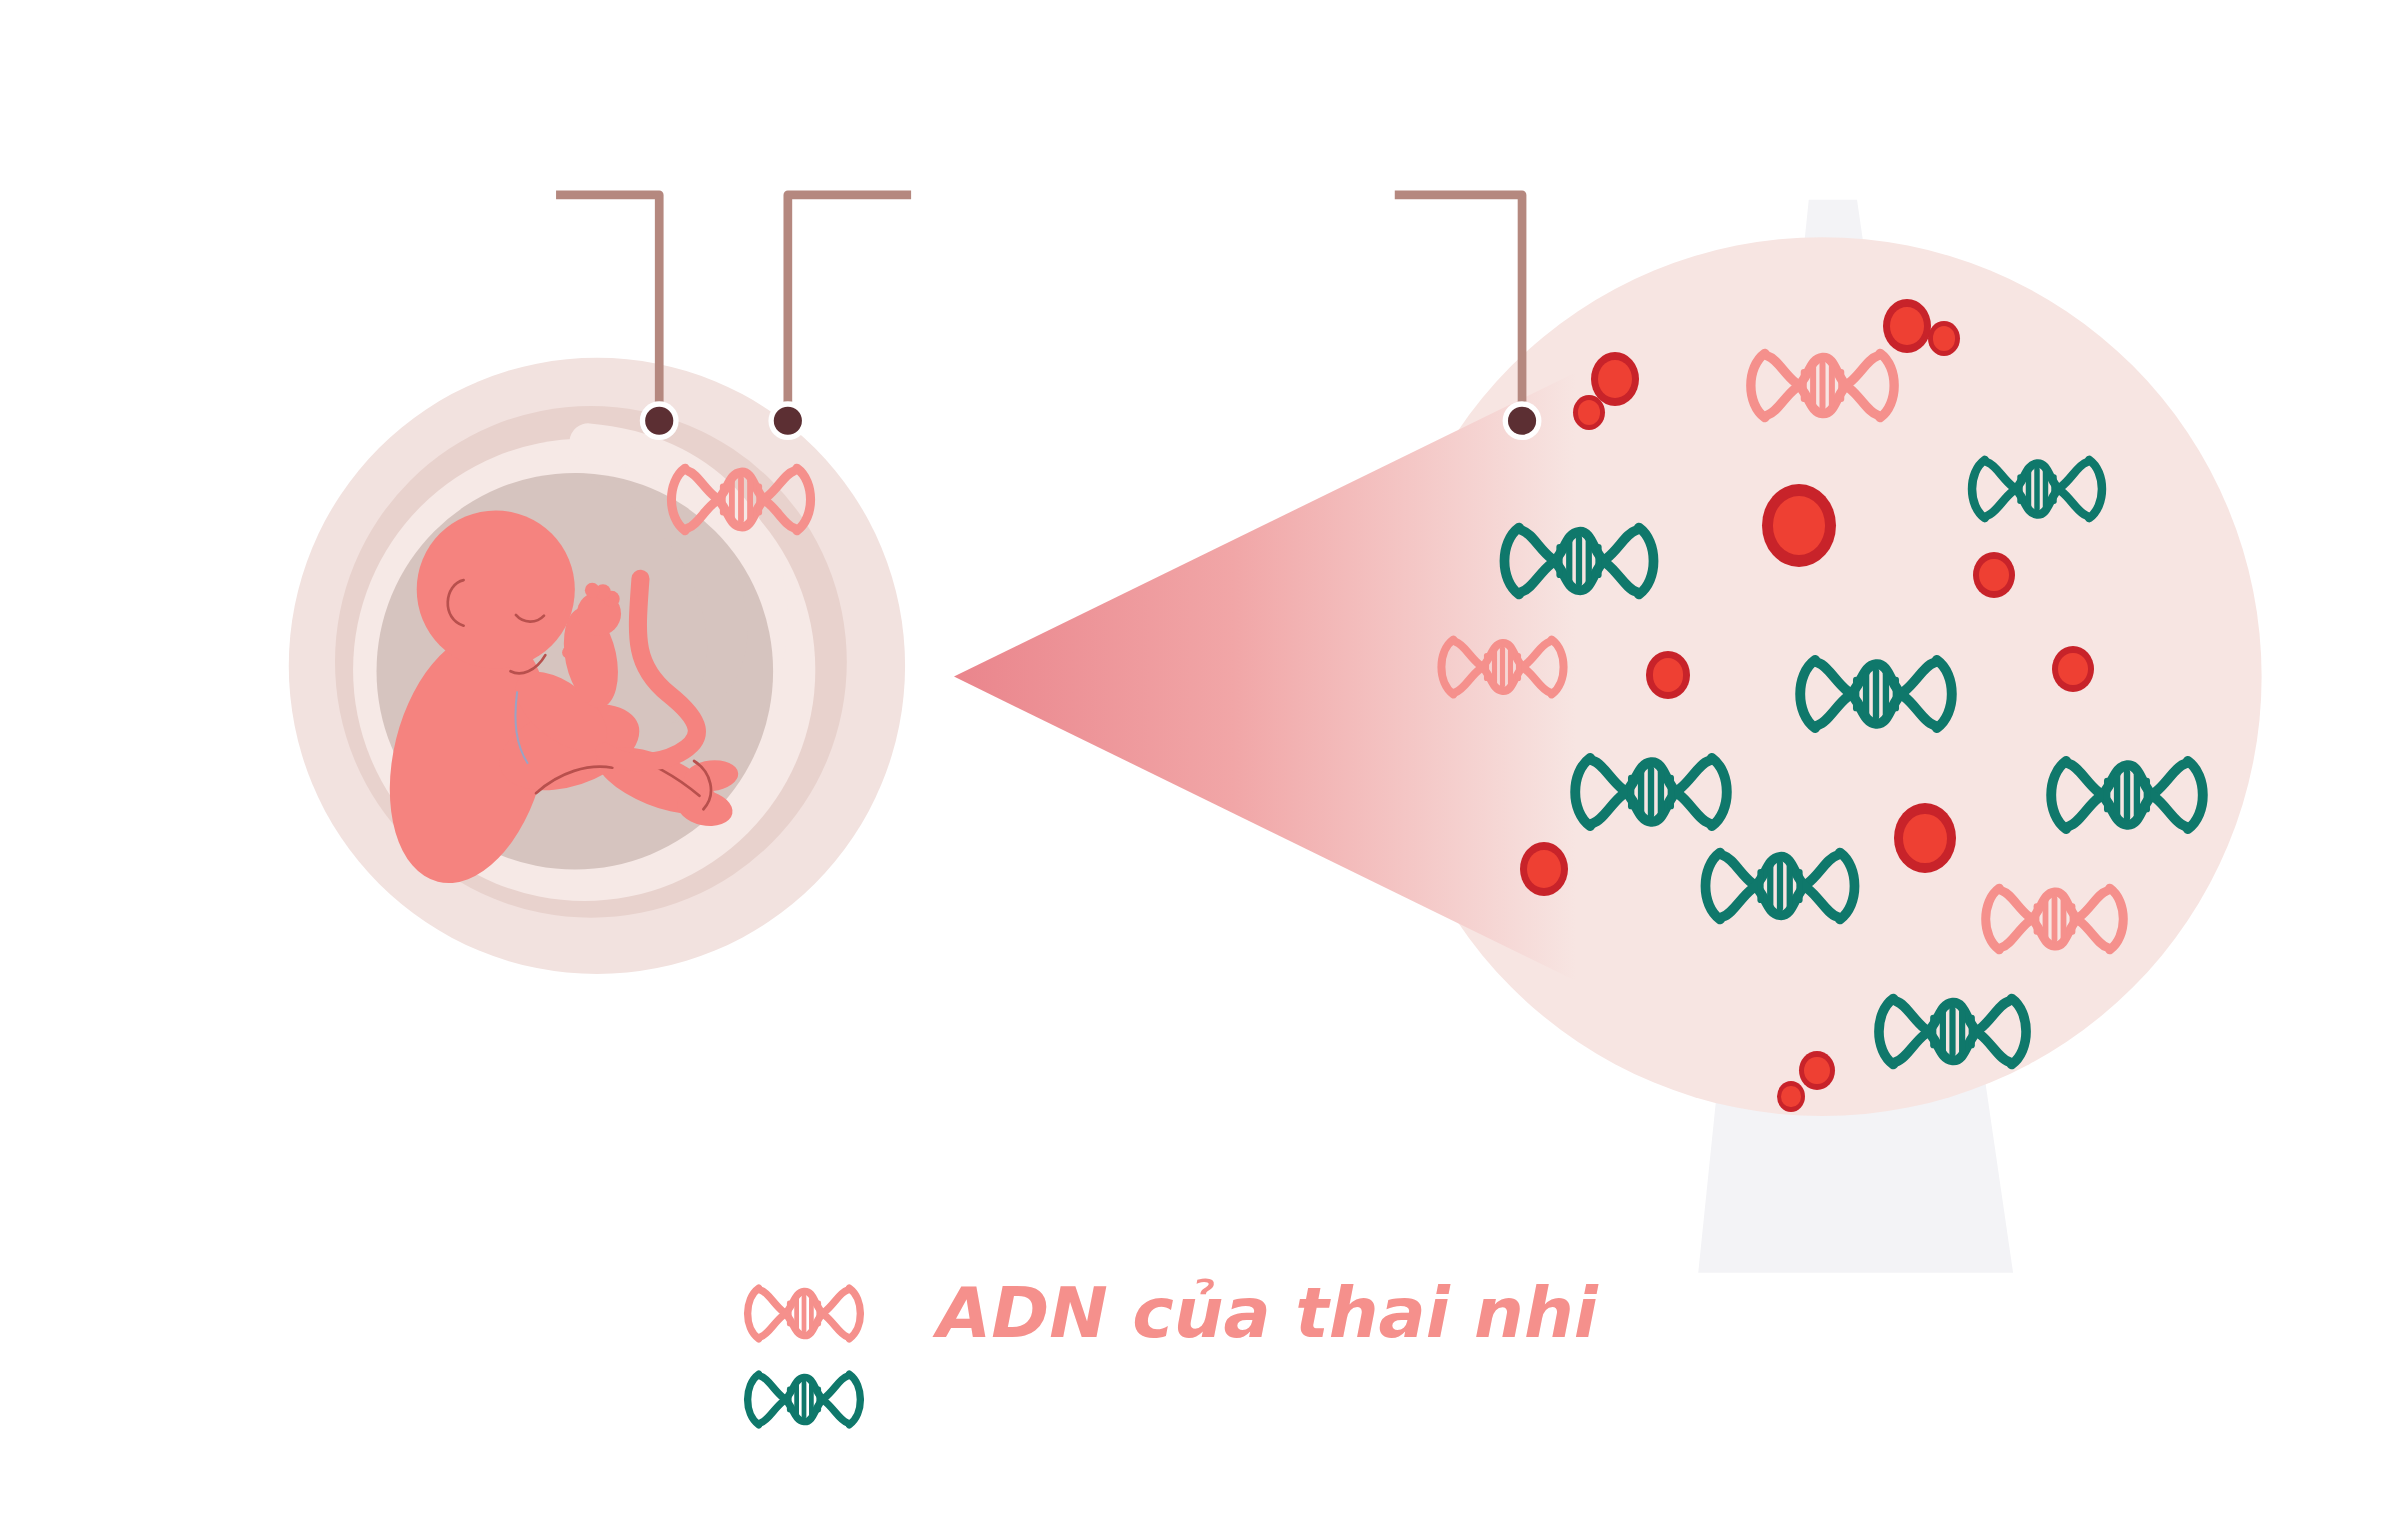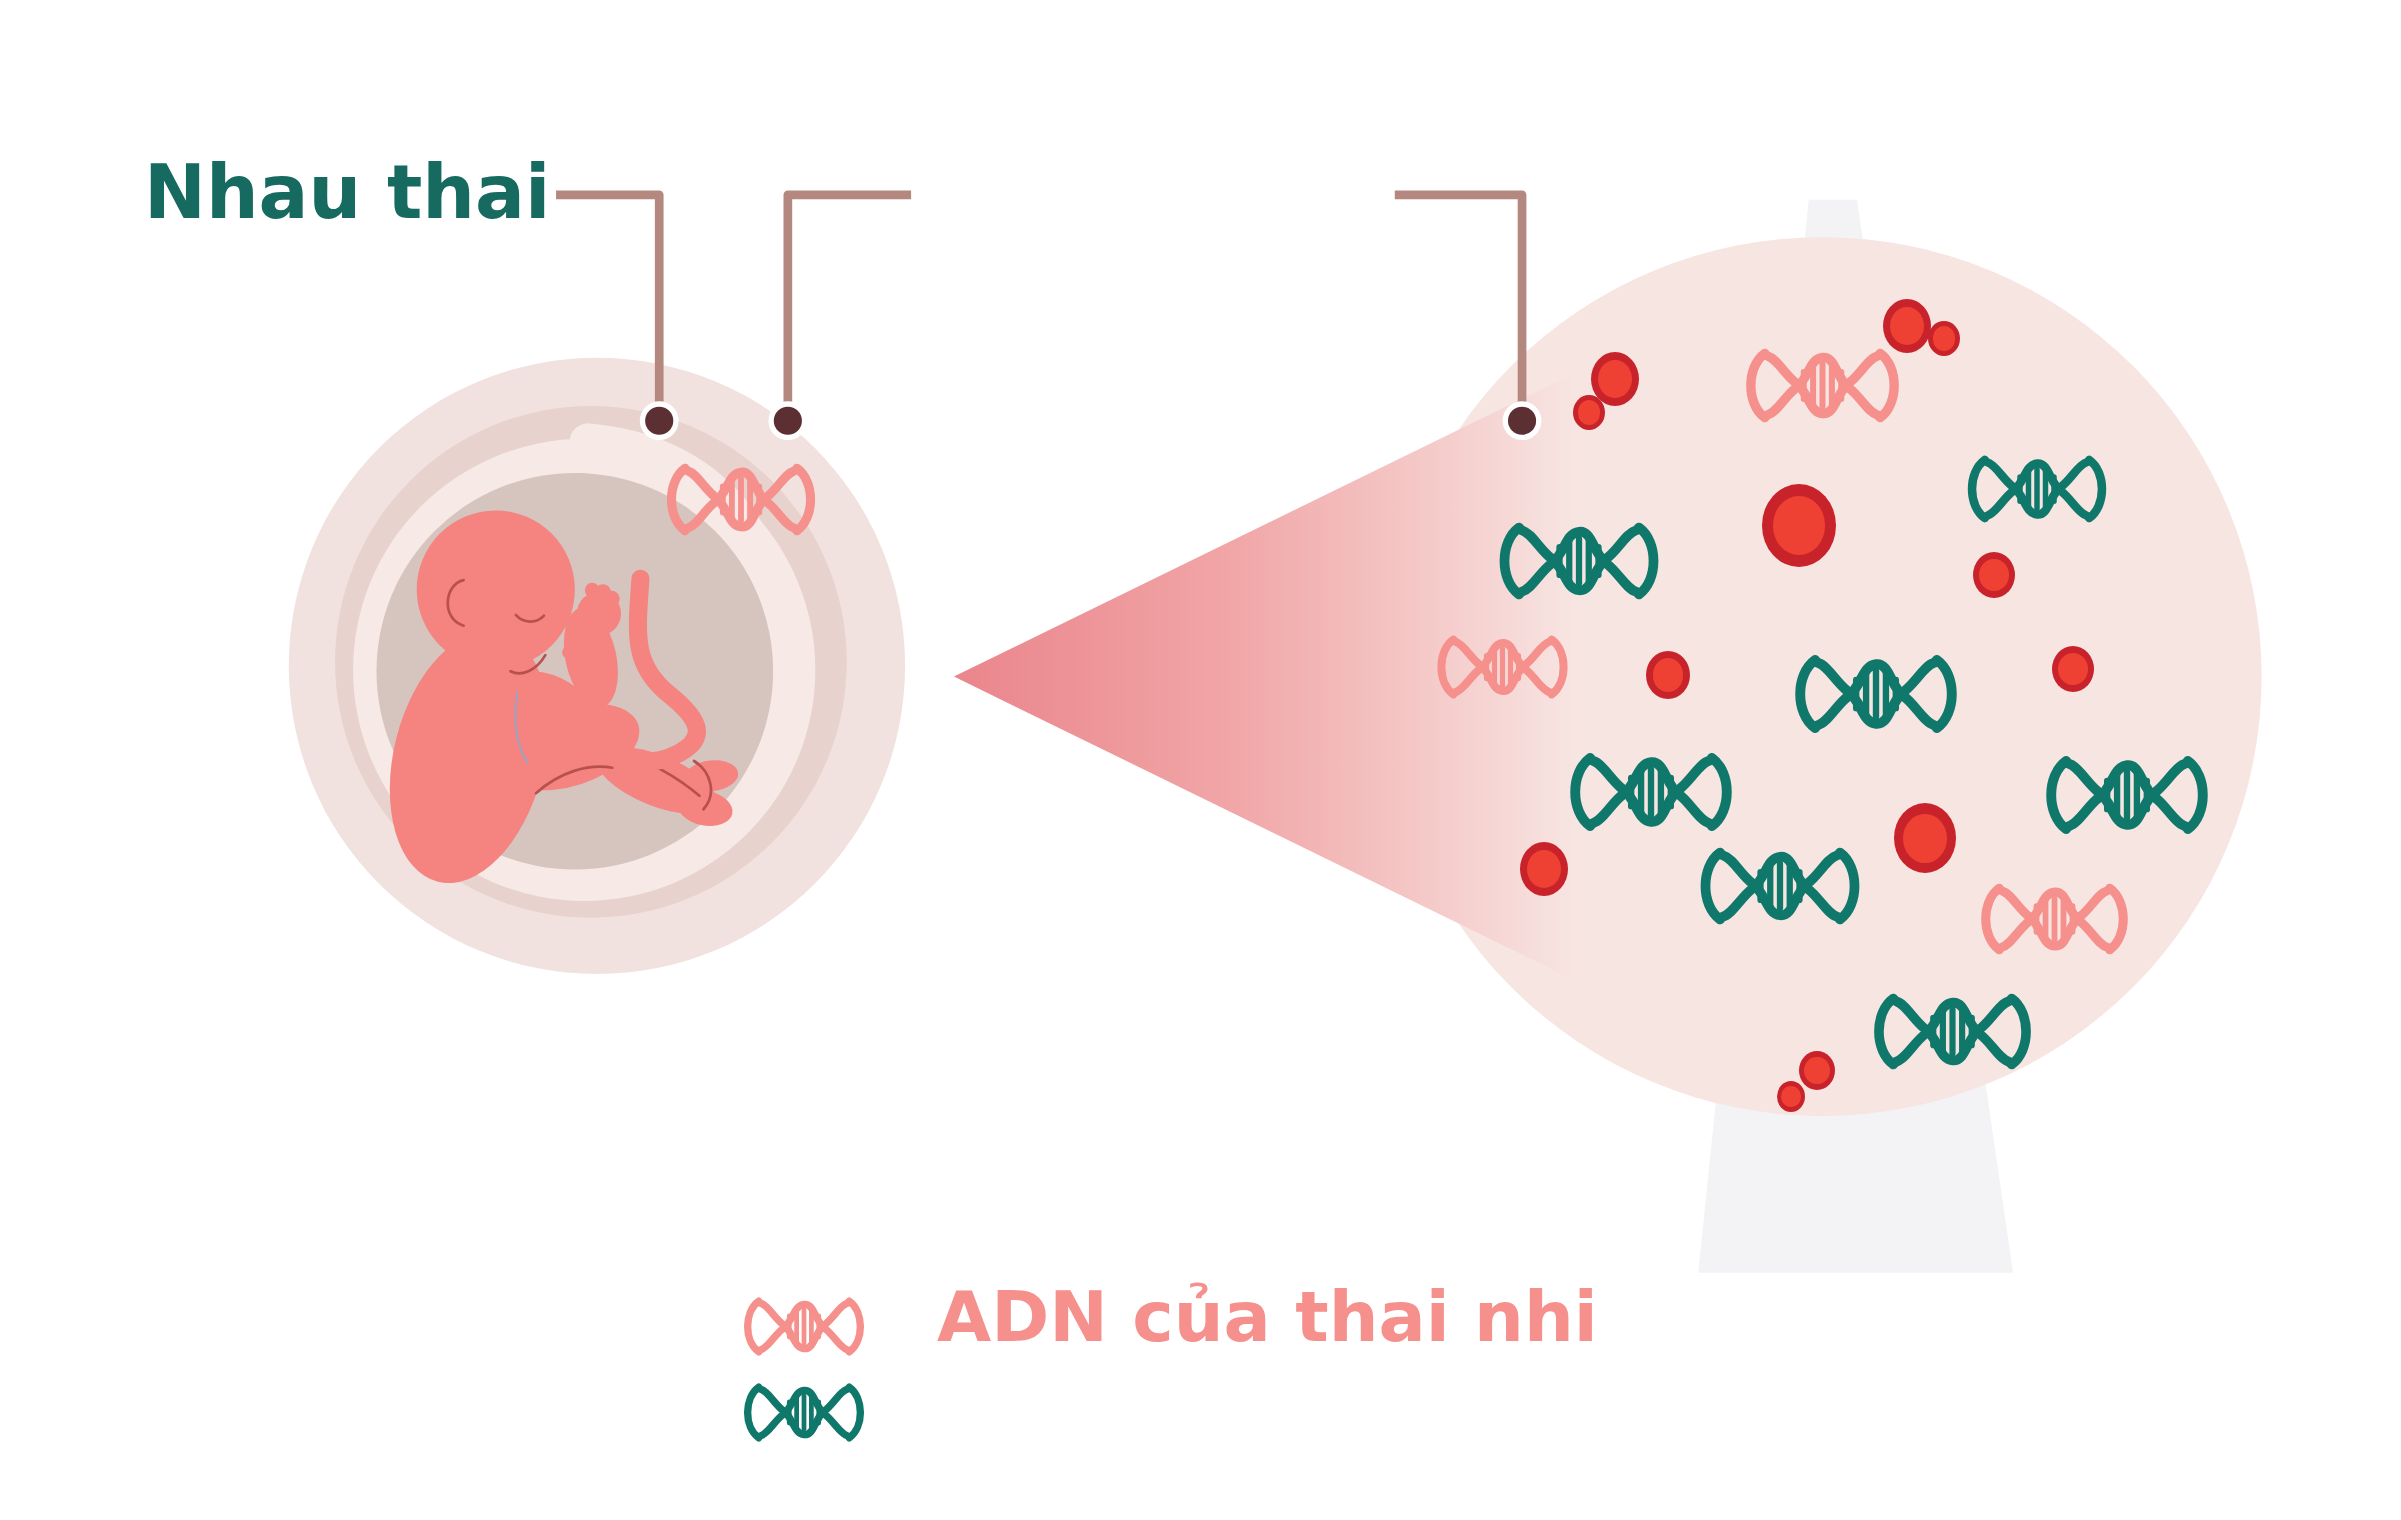--- a/index.html
+++ b/index.html
@@ -11,21 +11,21 @@
   .callout-label{
     position:absolute;font-weight:bold;font-size:74px;line-height:1;
     color:#166a60;white-space:nowrap;letter-spacing:0px;
   }
   #icon-layer{position:absolute;left:0;top:0;width:2401px;height:1520px;pointer-events:none;}
   .dna-item{position:absolute;}
   .dna-item svg{display:block;width:100%;height:100%;}
   .cell-item{position:absolute;border-radius:50%;}
   .cell-item .cell-core{position:absolute;left:15%;top:15%;right:15%;bottom:15%;border-radius:50%;}
   .legend{position:absolute;left:737px;top:1270px;}
-  .legend-row{display:flex;align-items:flex-end;height:86px;}
+  .legend-row{display:flex;align-items:center;height:86px;font-style:italic;}
   .legend-icon{width:134px;height:59px;flex:0 0 auto;margin-right:66px;}
   .legend-text{font-weight:bold;font-size:70px;line-height:1.1;white-space:nowrap;}
   .pink{color:#f5908c;}
   .teal{color:#0f786b;}
 </style>
 </head>
 <body>
 
 <div class="stage">
 
@@ -200,21 +200,20 @@
         <div class="cell-core" style="background: rgb(238, 64, 51);"></div>
       </div>
       <div class="cell-item" style="left: 1799px; top: 1051px; width: 36px; height: 39px; background: rgb(200, 35, 42);">
         <div class="cell-core" style="background: rgb(238, 64, 51);"></div>
       </div>
       <div class="cell-item" style="left: 1777px; top: 1081px; width: 28px; height: 31px; background: rgb(200, 35, 42);">
         <div class="cell-core" style="background: rgb(238, 64, 51);"></div>
       </div>
     </div>
 
-  <div class="callout-label" style="left:144px;top:155px;">Nhau thai</div>
 
   <div class="legend">
     <div class="legend-row">
       <svg class="legend-icon pink" viewBox="0 0 120 56">
           <use href="#dna-sym"></use>
         </svg>
       <span class="legend-text pink">ADN của thai nhi</span>
     </div>
     <div class="legend-row">
       <svg class="legend-icon teal" viewBox="0 0 120 56">

